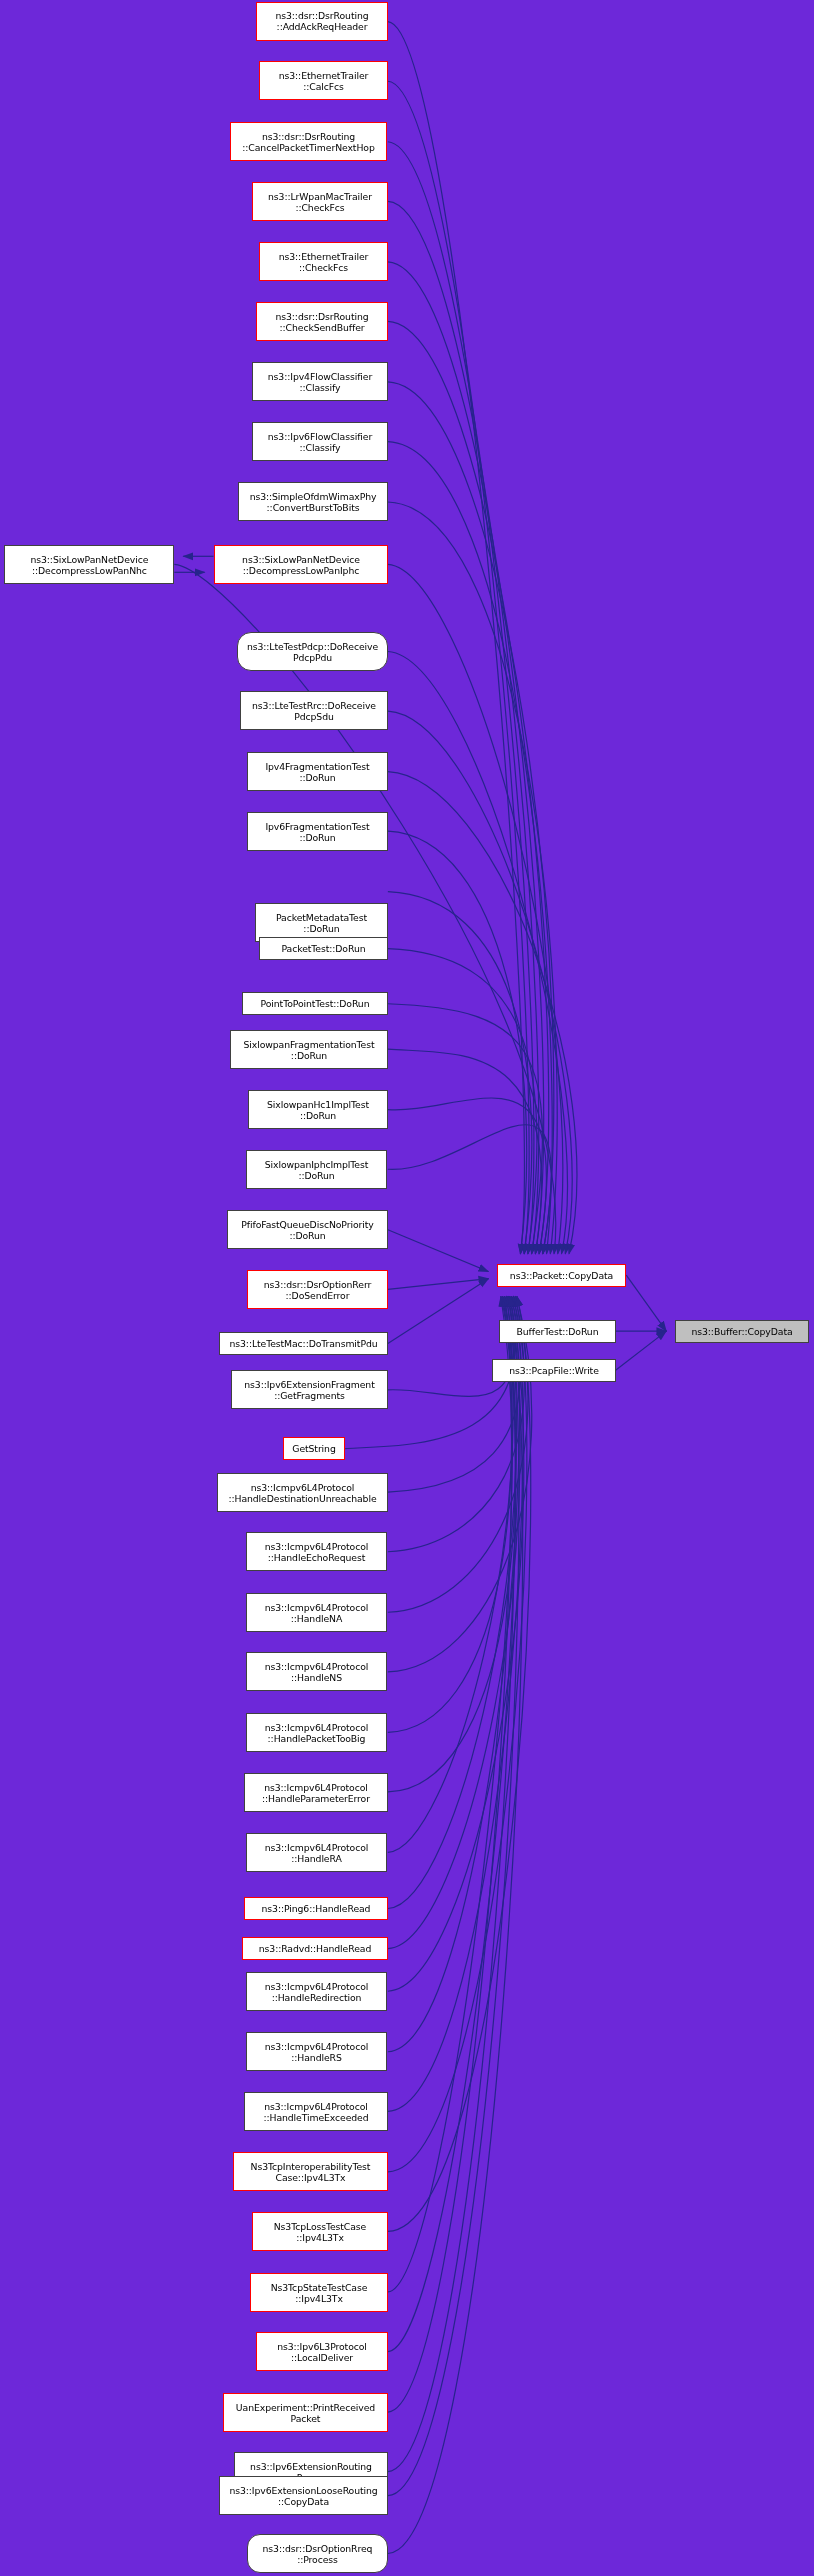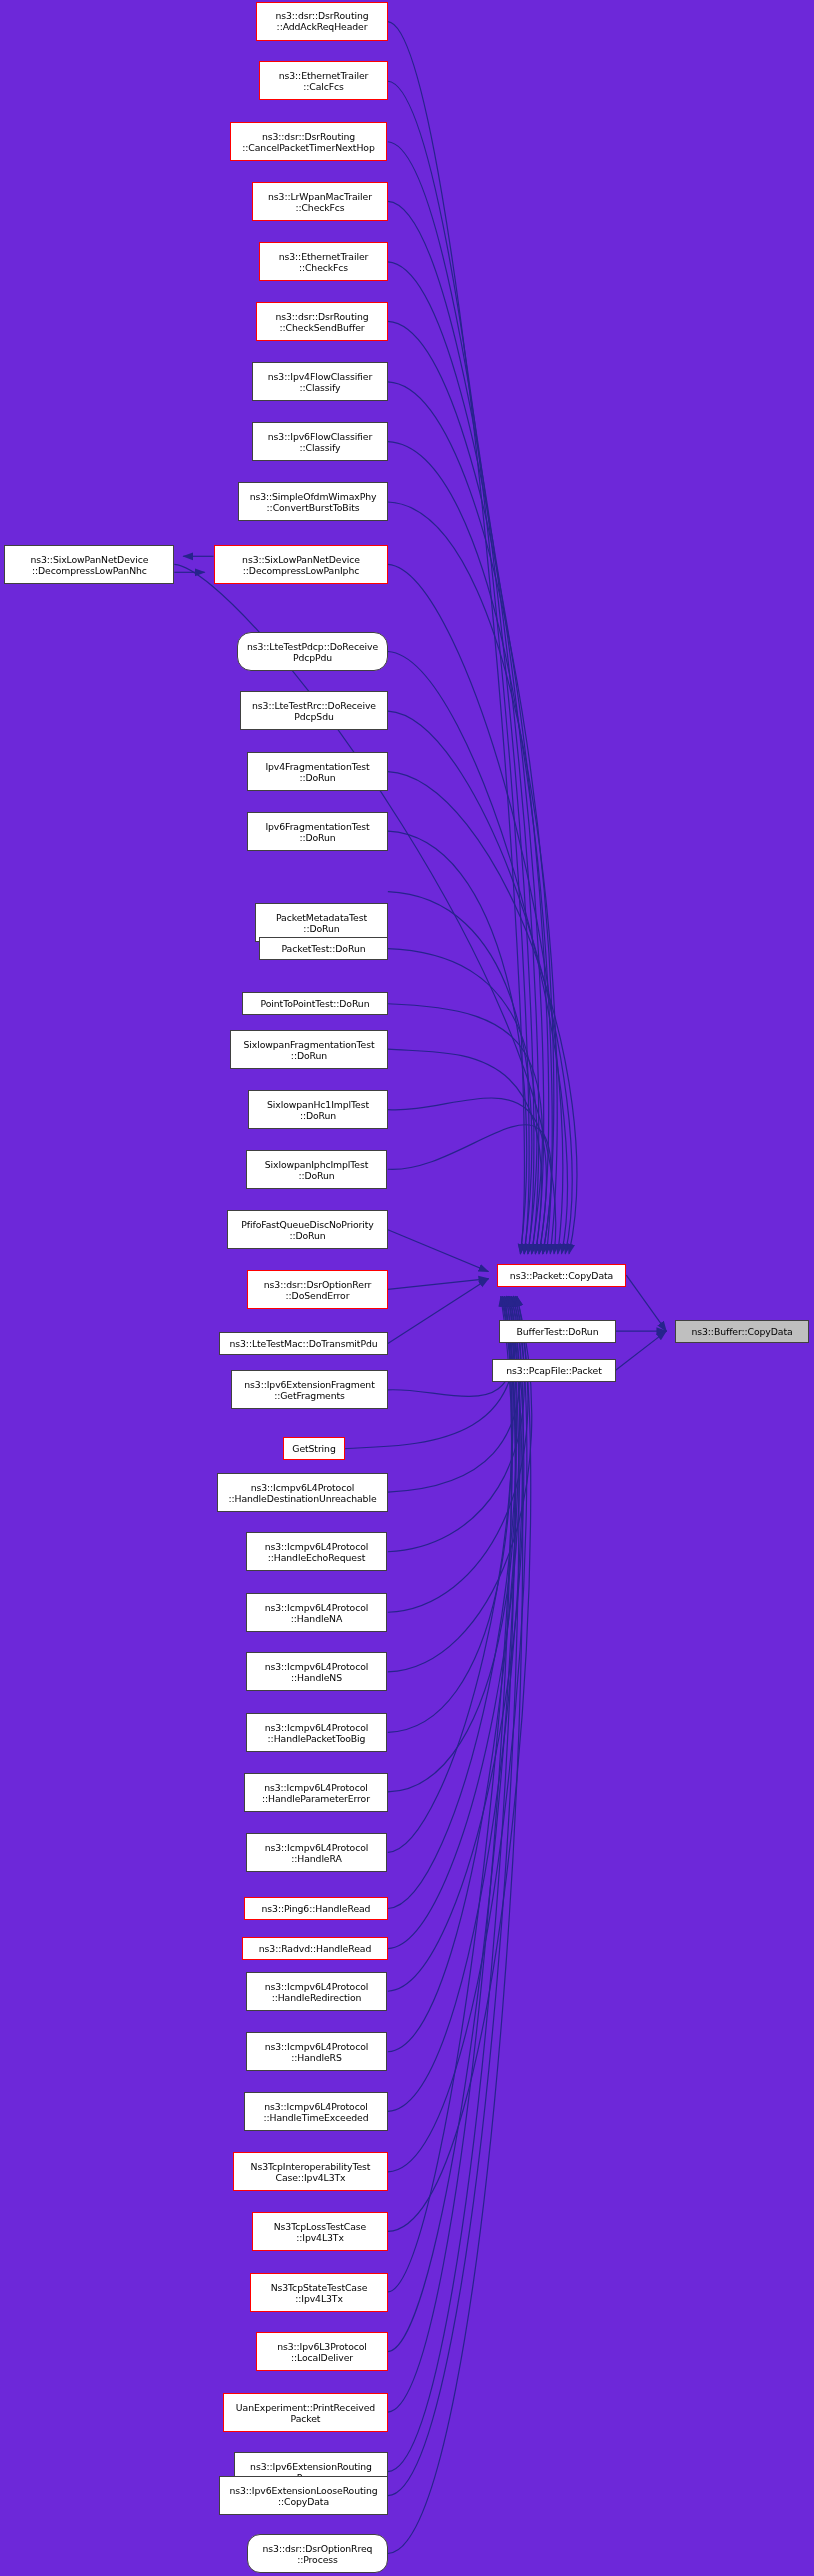--- a/index.html
+++ b/index.html
@@ -198,16 +198,16 @@
     <div class="node red" style="left: 223px; top: 2393px; width: 165px; height: 39px;">UanExperiment::PrintReceived
 Packet</div>
     <div class="node" style="left: 234px; top: 2452px; width: 154px; height: 39px;">ns3::Ipv6ExtensionRouting
 ::Process</div>
     <div class="node" style="left: 219px; top: 2476px; width: 169px; height: 39px;">ns3::Ipv6ExtensionLooseRouting
 ::CopyData</div>
     <div class="node" style="left: 247px; top: 2534px; width: 141px; height: 39px; border-radius: 13px;">ns3::dsr::DsrOptionRreq
 ::Process</div>
     <div class="node red" style="left: 497px; top: 1264px; width: 129px; height: 23px;">ns3::Packet::CopyData</div>
     <div class="node" style="left: 499px; top: 1320px; width: 117px; height: 23px;">BufferTest::DoRun</div>
-    <div class="node" style="left: 492px; top: 1359px; width: 124px; height: 23px;">ns3::PcapFile::Packet</div>
+    <div class="node" style="left: 492px; top: 1359px; width: 124px; height: 23px;">ns3::PcapFile::Write</div>
     <div class="node current" style="left: 675px; top: 1320px; width: 134px; height: 23px;">ns3::Buffer::CopyData</div>
   </div>
 
 
 </body></html>

